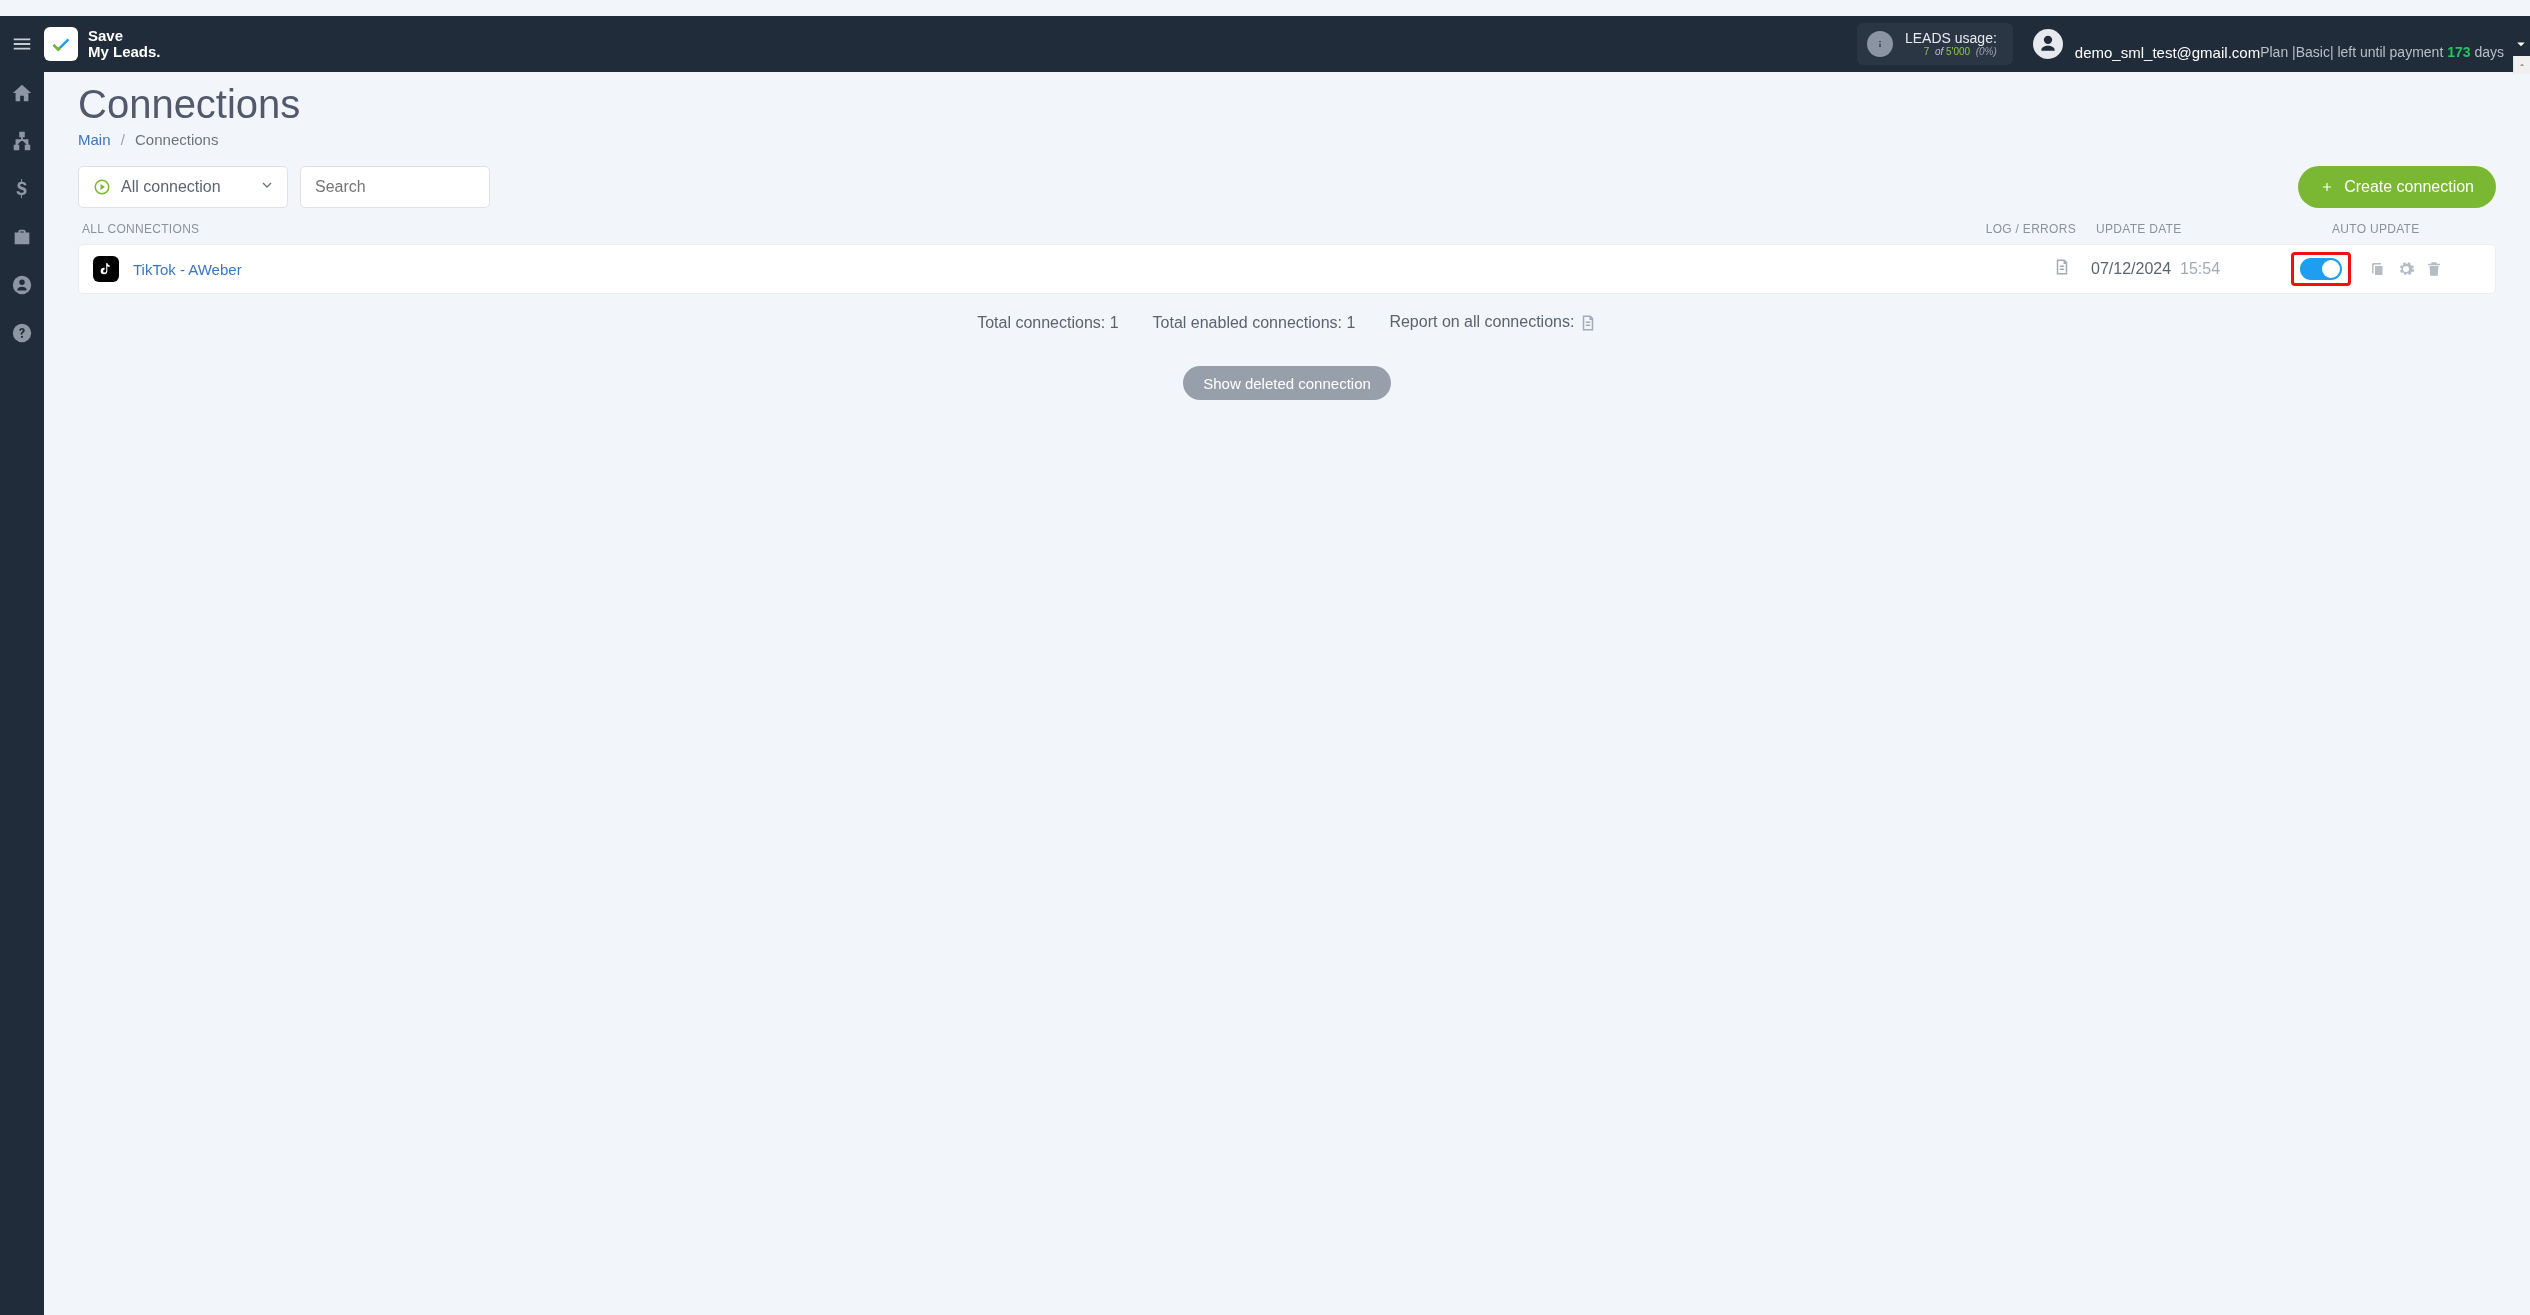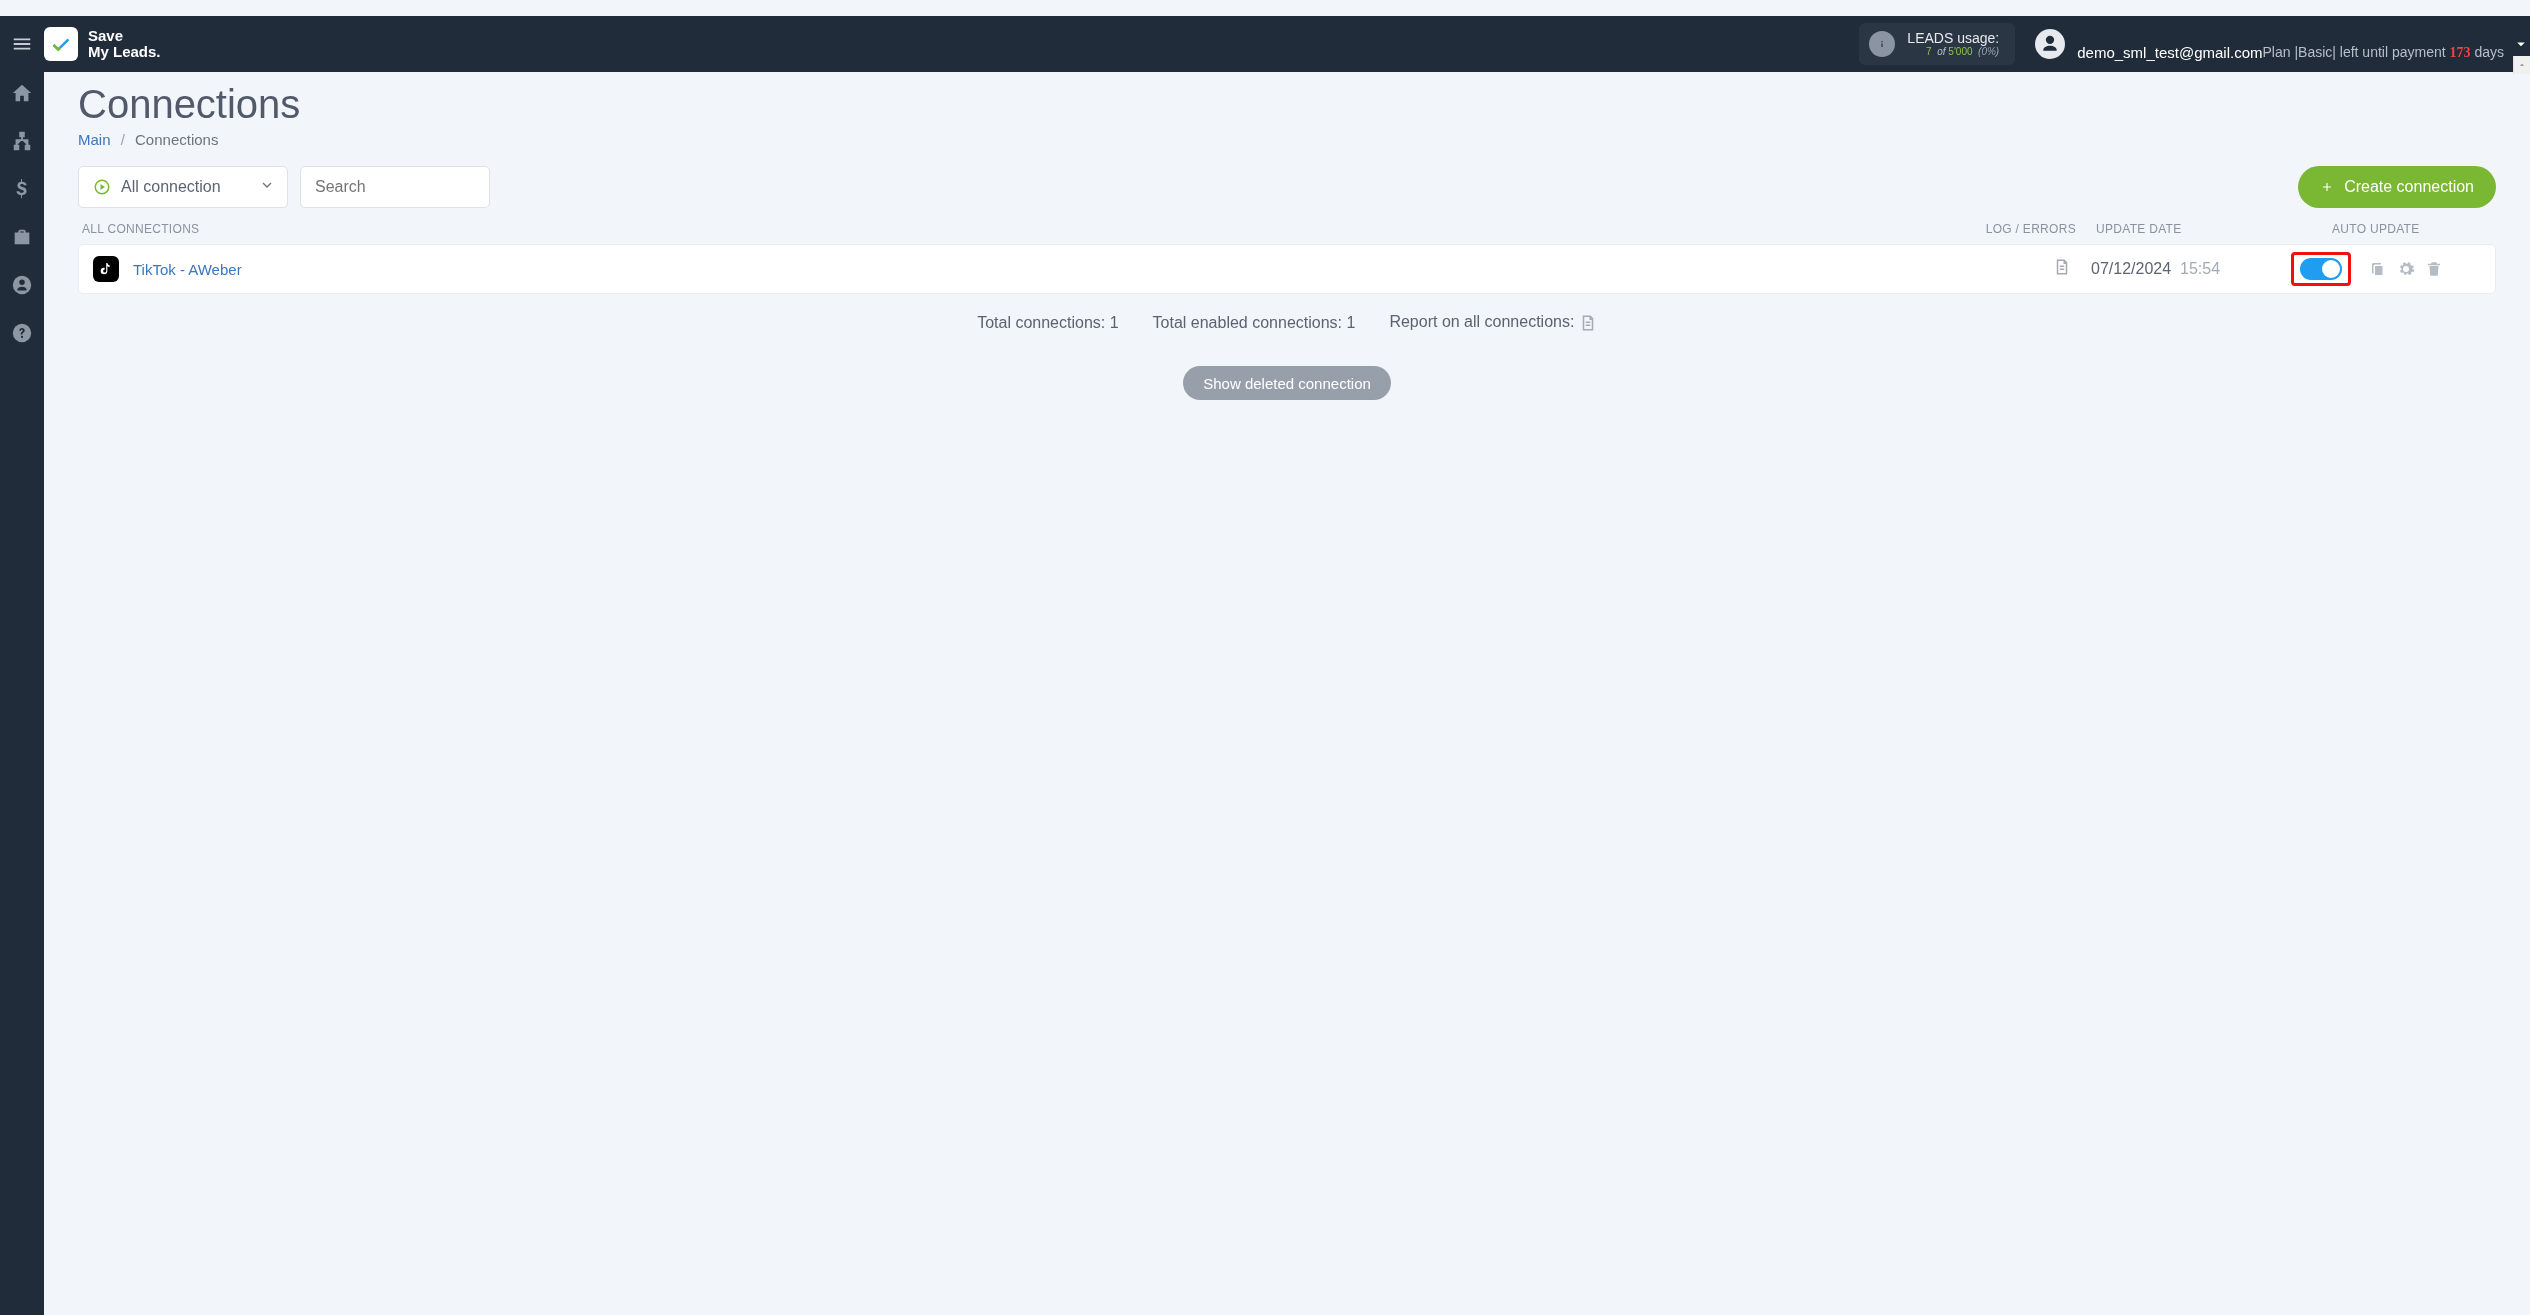--- a/index.html
+++ b/index.html
@@ -70,21 +70,21 @@
     display:flex; align-items:center; gap:12px; margin-right:26px; cursor:pointer;
   }
   .account .avatar {
     width:30px; height:30px; border-radius:50%; background:#e6e9ee;
     display:flex; align-items:center; justify-content:center;
   }
   .account .avatar svg { width:20px; height:20px; fill:#212c3a; }
   .account .texts { display:flex; flex-direction:row; line-height:1.2;margin-top:17px; }
   .account .email { color:#fff; font-size:15px; }
   .account .plan  { color:#b7bfc9; font-size:14px; }
-  .account .plan b { color:#ef4444; font-weight:600;font-family:Liberation Serif, serif; }
+  .account .plan b { color:#22c55e; font-weight:600; }
 
   .topbar-chevron {
     position:absolute; right:-2px; top:0; height:56px; width:22px;
     display:flex; align-items:center; justify-content:center; color:#fff;
   }
 
   
   .sidebar {
     position:fixed; top:56px; bottom:0; left:0; width:44px;
     background: var(--dark-sidebar);

